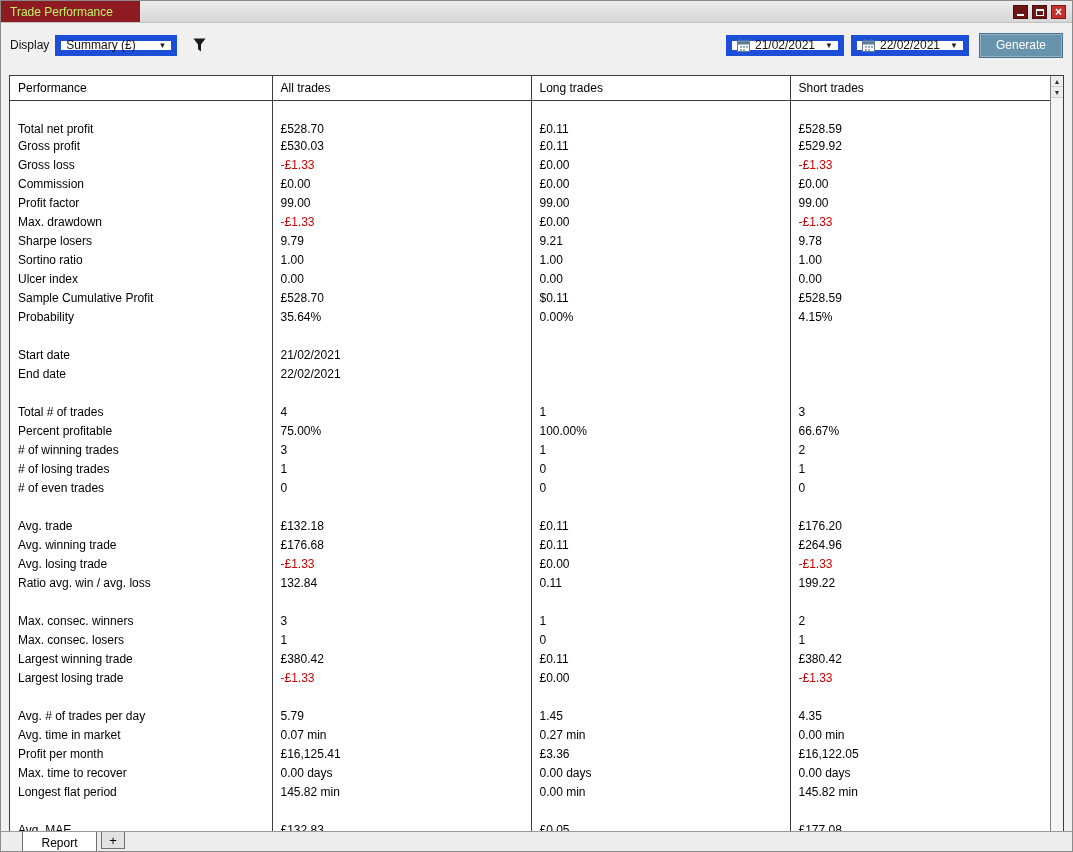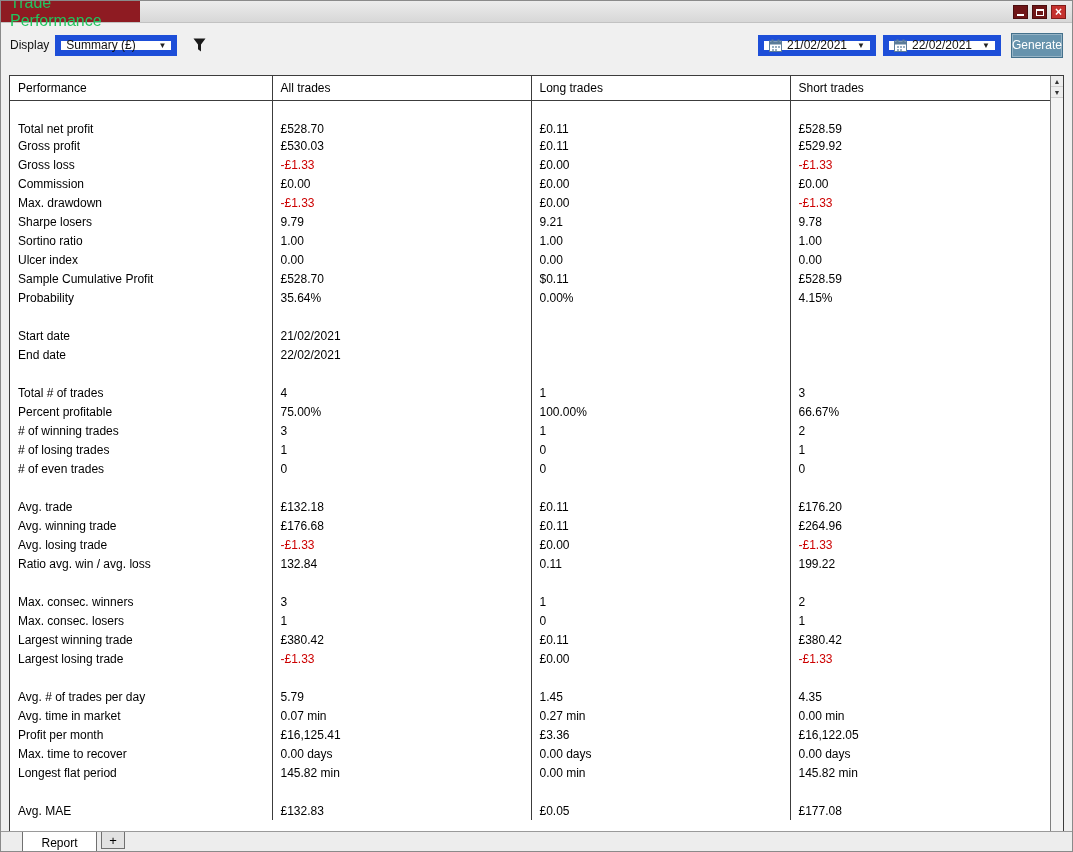--- a/index.html
+++ b/index.html
@@ -1,39 +1,39 @@
 <!DOCTYPE html>
 <html style="--titlebar: #8E1B22; --negative: #CC0000; --generate-button: #6793AD;"><head>
 <meta charset="utf-8">
 <style>
   * { margin:0; padding:0; box-sizing:border-box; }
   html,body { width:1073px; height:852px; background:#BFC6CC; font-family:"Liberation Sans","DejaVu Sans",sans-serif; }
   .window { width:1073px; height:852px; border:1px solid #8A8A8A; background:#F0F0F0; position:relative; overflow:hidden; }
 
   
   .titlebar { height:22px; background:linear-gradient(#ECECEC,#D7D7D7); display:flex; align-items:stretch; position:relative; border-bottom:1px solid #C2C2C2; }
-  .title-tab { width:139px; background:var(--titlebar,#8E1B22); color:#22c55e; font-size:16px; display:flex; align-items:center; padding-left:9px; }
+  .title-tab { width:139px; background:var(--titlebar,#8E1B22); color:#bef264; font-size:12px; display:flex; align-items:center; padding-left:9px; }
   .win-controls { position:absolute; right:6px; top:4px; display:flex; gap:4px; }
   .win-btn { width:15px; height:14px; display:flex; align-items:center; justify-content:center; cursor:default; }
   .win-btn.mini, .win-btn.maxi { background:#6E1517; border:1px solid #4A0D0F; }
   .win-btn.mini .bar { width:7px; height:2px; background:#fff; margin-top:6px; }
   .win-btn.maxi .box { width:8px; height:7px; border:1px solid #fff; border-top-width:2px; }
   .win-btn.close { background:#C4312E; border:1px solid #7E1B18; color:#fff; font-size:12px; font-weight:bold; line-height:1; }
 
   
   .toolbar { height:44px; background:#F0F0F0; display:flex; align-items:center; padding:0 9px; }
   .lbl { font-size:12px; color:#111; margin-right:6px; }
   .combo { height:21px; background:#fff; border:6px solid #1d4ed8; display:flex; align-items:center; padding:0 5px; font-size:12px; color:#111; }
   .combo .arrow { margin-left:auto; font-size:8px; color:#222; padding-left:6px; }
   .combo.display { width:122px; }
   .combo.date { width:118px; margin-right:7px; }
   .combo.date svg { margin-right:5px; flex:none; }
   .filter { margin-left:16px; display:flex; align-items:center; cursor:default; }
   .right-group { margin-left:auto; display:flex; align-items:center; }
-  .generate { height:25px; padding:0 0; margin-left:3px; background:var(--generate-button,#6793AD); border:1px solid #44718C; box-shadow:inset 0 0 0 1px rgba(255,255,255,.3); color:#fff; font-size:12px; font-family:inherit; cursor:default; }
+  .generate { height:25px; padding:0 16px; margin-left:3px; background:var(--generate-button,#6793AD); border:1px solid #44718C; box-shadow:inset 0 0 0 1px rgba(255,255,255,.3); color:#fff; font-size:12px; font-family:inherit; cursor:default; }
 
   
   .table-wrap { position:absolute; left:8px; right:8px; top:74px; height:818px; border:1px solid #3C3C3C; background:#fff; display:flex; overflow:hidden; }
   .grid-area { flex:1; overflow:hidden; }
   table { width:100%; border-collapse:collapse; table-layout:fixed; font-size:12px; color:#000; }
   th { font-weight:normal; text-align:left; padding:5px 8px; border-bottom:1px solid #3C3C3C; background:#fff; height:24px; }
   th, td { border-right:1px solid #3C3C3C; white-space:nowrap; overflow:hidden; }
   th:last-child, td:last-child { border-right:none; }
   tbody tr { height:19px; }
   td { padding:0 8px; }
@@ -151,20 +151,26 @@
               <td>£0.00</td>
               <td class="neg">-£1.33</td>
             </tr>
             <tr>
               <td>Commission</td>
               <td>£0.00</td>
               <td>£0.00</td>
               <td>£0.00</td>
             </tr>
             <tr>
+              <td>Profit factor</td>
+              <td>99.00</td>
+              <td>99.00</td>
+              <td>99.00</td>
+            </tr>
+            <tr>
               <td>Max. drawdown</td>
               <td class="neg">-£1.33</td>
               <td>£0.00</td>
               <td class="neg">-£1.33</td>
             </tr>
             <tr>
               <td>Sharpe losers</td>
               <td>9.79</td>
               <td>9.21</td>
               <td>9.78</td>

